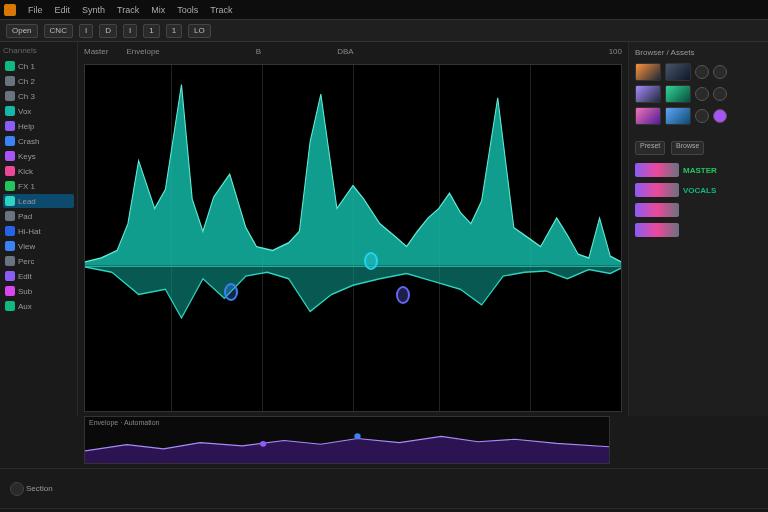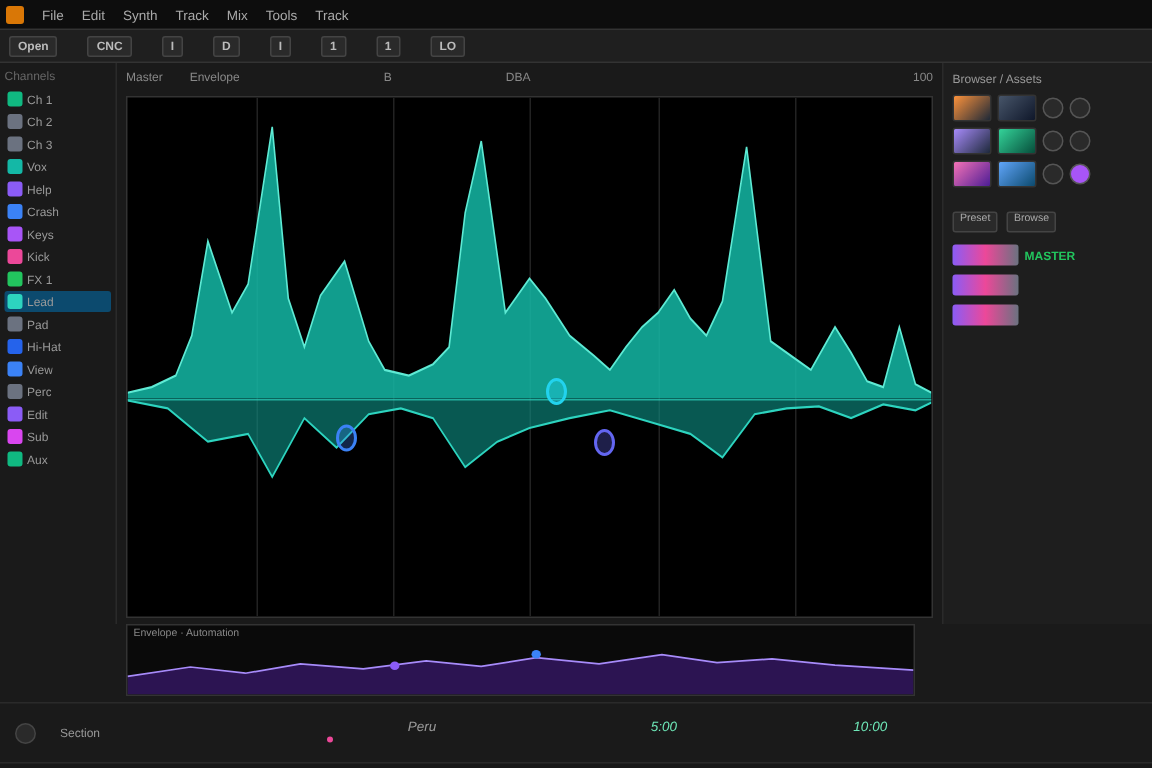--- a/index.html
+++ b/index.html
@@ -31,22 +31,21 @@
 .menu-item { color: #aaa; font-size: 9px; cursor: pointer; }
 
 
 .toolbar {
   height: 22px;
   background: #1f1f1f;
   border-bottom: 1px solid #333;
   display: flex;
   align-items: center;
   padding: 0 6px;
-  gap: 20px;
-  font-weight: bold;
+  gap: 6px;
 }
 .tool-btn {
   height: 14px;
   padding: 0 5px;
   background: #2a2a2a;
   border: 1px solid #444;
   border-radius: 2px;
   font-size: 8px;
   color: #bbb;
   display: flex;
@@ -215,21 +214,21 @@
 .env-svg { position: absolute; inset: 0; width: 100%; height: 100%; }
 
 
 .timeline-bar {
   height: 40px;
   background: #1a1a1a;
   border-top: 1px solid #2a2a2a;
   display: flex;
   align-items: center;
   padding: 0 10px;
-  gap: 16px;
+  gap: 2px;
   position: relative;
 }
 .tl-icon {
   width: 14px; height: 14px;
   border-radius: 50%;
   background: #2a2a2a;
   border: 1px solid #444;
 }
 .tl-label { font-size: 8px; color: #999; }
 .tl-center {
@@ -418,20 +417,24 @@
       <span class="preset-btn">Browse</span>
     </div>
     <div style="height:6px"></div>
     <div id="clip-list">
         <div class="clip-row">
           <div class="clip-thumb"></div>
           <div class="clip-label" style="color: rgb(34, 197, 94);">MASTER</div>
         </div>
         <div class="clip-row">
           <div class="clip-thumb"></div>
+          <div class="clip-label" style="color: rgb(16, 185, 129);">VOCALS</div>
+        </div>
+        <div class="clip-row">
+          <div class="clip-thumb"></div>
           <div class="clip-label" style="color: rgb(156, 163, 175);"></div>
         </div>
         <div class="clip-row">
           <div class="clip-thumb"></div>
           <div class="clip-label" style="color: rgb(217, 70, 239);"></div>
         </div>
       </div>
   </div>
 </div>
 
@@ -441,26 +444,20 @@
     <path id="env-fill" fill="#6d28d9" fill-opacity="0.35" d="M0 35.36 L40 28.880000000000003 L75 33.2 L110 26.719999999999995 L150 30.176000000000002 L190 24.56 L225 28.448 L260 22.4 L300 26.719999999999995 L340 20.24 L375 25.855999999999998 L410 23.264 L450 27.583999999999996 L500 31.04 L 500 48 L 0 48 Z"></path>
     <path id="env-line" stroke="#a78bfa" stroke-width="1.2" fill="none" d="M0 35.36 L40 28.880000000000003 L75 33.2 L110 26.719999999999995 L150 30.176000000000002 L190 24.56 L225 28.448 L260 22.4 L300 26.719999999999995 L340 20.24 L375 25.855999999999998 L410 23.264 L450 27.583999999999996 L500 31.04 "></path>
     <circle cx="170" cy="28" r="3" fill="#8b5cf6"></circle>
     <circle cx="260" cy="20" r="3" fill="#3b82f6"></circle>
   </svg>
 </div>
 
 <div class="timeline-bar">
   <div class="tl-icon"></div>
   <span class="tl-label">Section</span>
-  <div class="tl-center">
-    <div class="tl-dot" style="left:20%; top:22px; background:#ec4899"></div>
-    <span class="tl-mark tl-peru" style="left:28%">Peru</span>
-    <span class="tl-mark" style="left:52%">5:00</span>
-    <span class="tl-mark" style="left:72%">10:00</span>
-  </div>
 </div>
 
 <div class="footer">
   <div class="footer-row">
 
     <span style="width:10px"></span>
 
   </div>
 
 </div>

